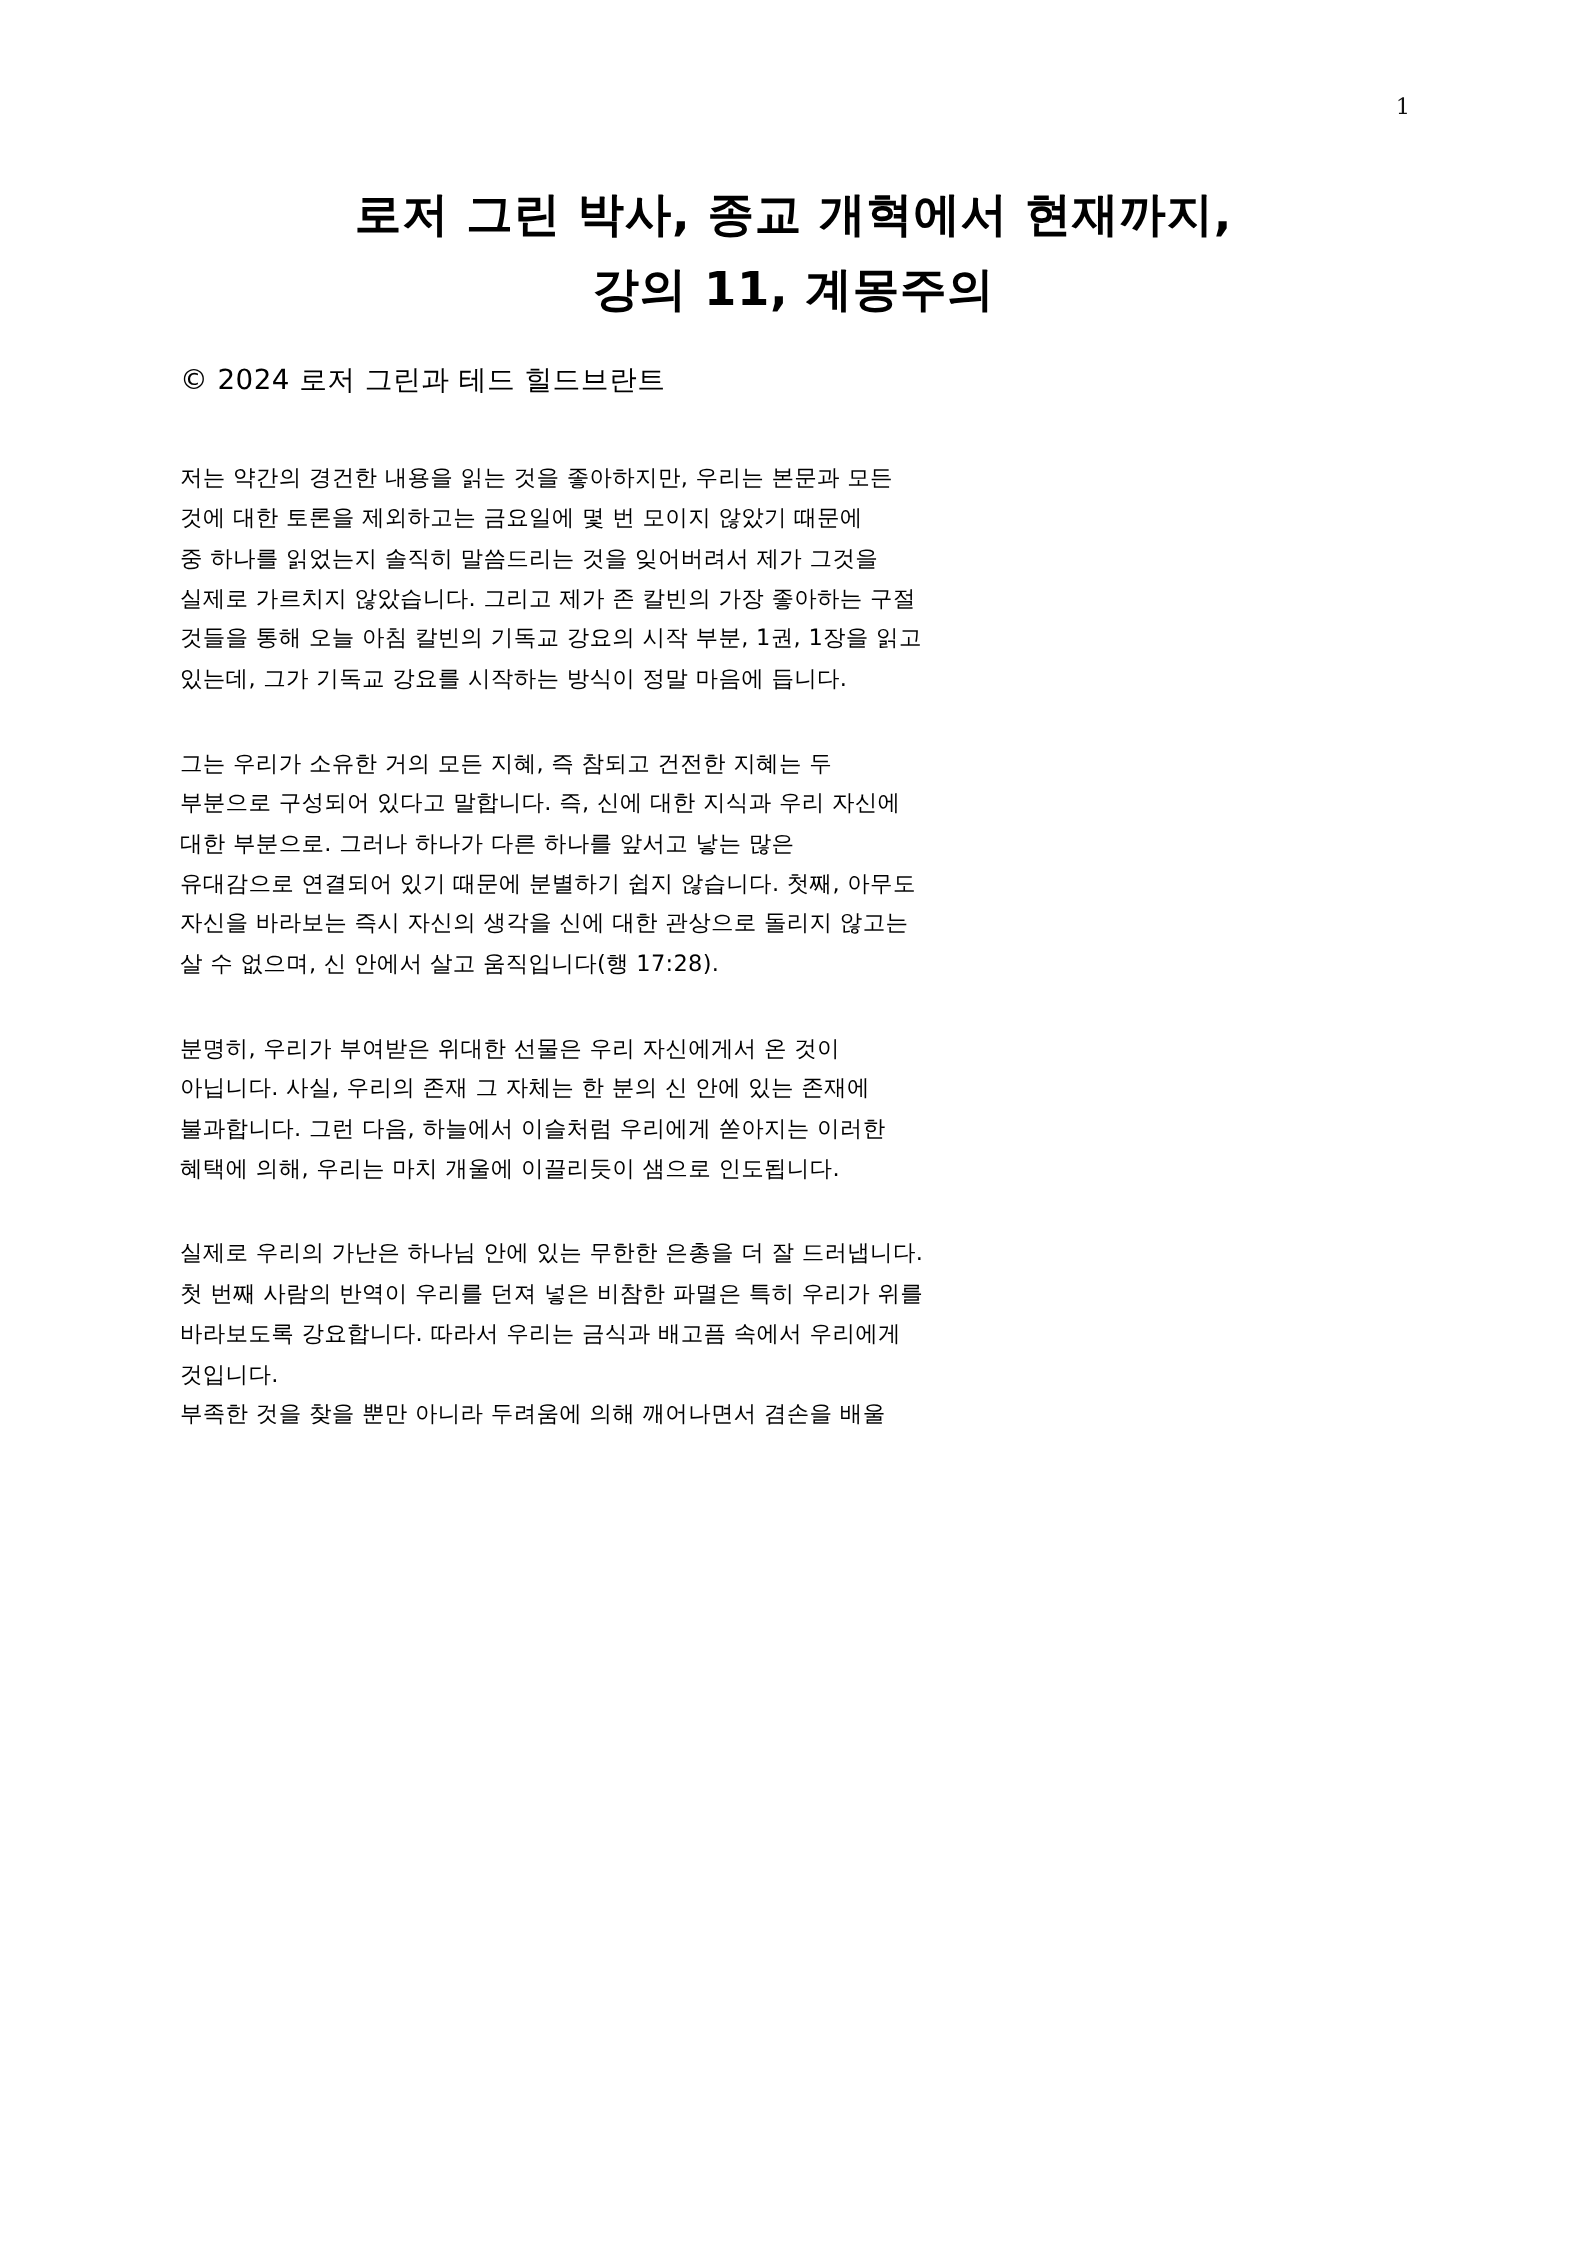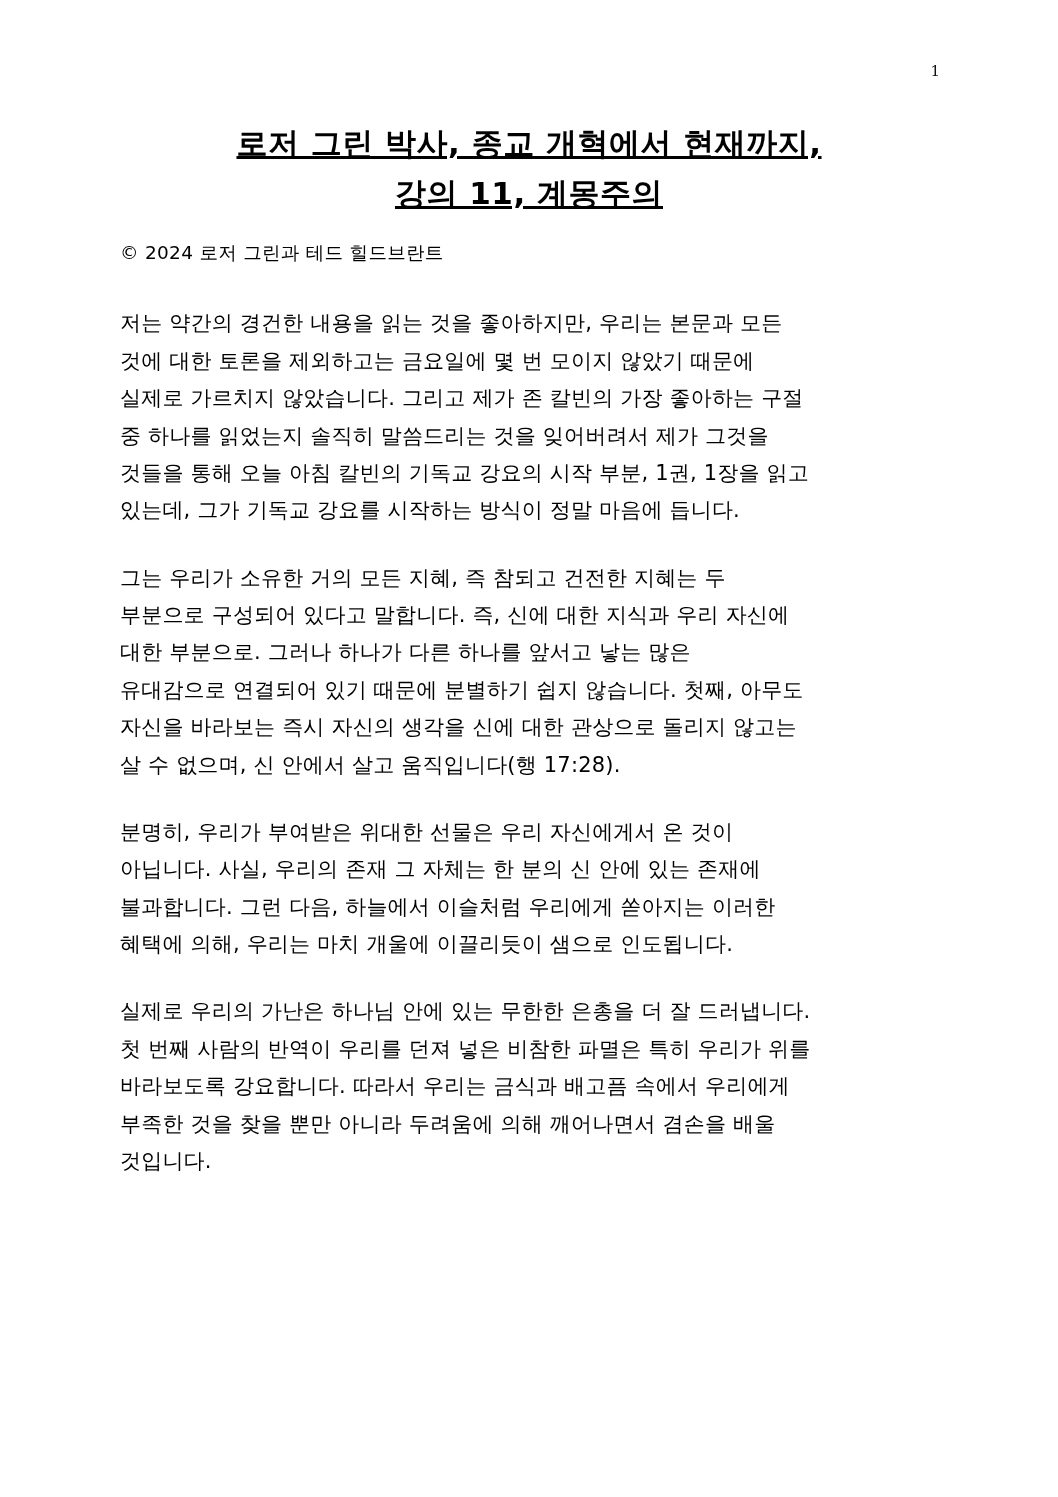--- a/index.html
+++ b/index.html
@@ -35,35 +35,34 @@
     text-align: center;
     font-size: 31px;
     font-weight: bold;
     line-height: 1.62;
     letter-spacing: 0.5px;
     color: #000;
   }
   .doc-title .line {
     display: block;
     white-space: pre;
-    text-decoration: underline;
   }
   .copyright {
     margin: 22px 0 0 0;
     text-align: left;
     font-size: 18.5px;
     letter-spacing: 0.3px;
     color: #000;
   }
   .body-text {
     margin-top: 40px;
   }
   .para {
     margin: 0 0 30px 0;
-    font-size: 21px;
+    font-size: 15px;
     line-height: 1.78;
     letter-spacing: 0.2px;
     color: #000;
     text-align: left;
     word-break: keep-all;
   }
   .para:last-child {
     margin-bottom: 0;
   }
   .para .ln {
@@ -83,22 +82,22 @@
     <span class="line">강의 11, 계몽주의</span>
   </h1>
 
   <div class="copyright">© 2024 로저 그린과 테드 힐드브란트</div>
 
   <div class="body-text">
 
     <p class="para">
       <span class="ln">저는 약간의 경건한 내용을 읽는 것을 좋아하지만, 우리는 본문과 모든</span>
       <span class="ln">것에 대한 토론을 제외하고는 금요일에 몇 번 모이지 않았기 때문에</span>
+      <span class="ln">중 하나를 읽었는지 솔직히 말씀드리는 것을 잊어버려서 제가 그것을</span>
       <span class="ln">실제로 가르치지 않았습니다. 그리고 제가 존 칼빈의 가장 좋아하는 구절</span>
-      <span class="ln">중 하나를 읽었는지 솔직히 말씀드리는 것을 잊어버려서 제가 그것을</span>
       <span class="ln">것들을 통해 오늘 아침 칼빈의 기독교 강요의 시작 부분, 1권, 1장을 읽고</span>
       <span class="ln">있는데, 그가 기독교 강요를 시작하는 방식이 정말 마음에 듭니다.</span>
     </p>
 
     <p class="para">
       <span class="ln">그는 우리가 소유한 거의 모든 지혜, 즉 참되고 건전한 지혜는 두</span>
       <span class="ln">부분으로 구성되어 있다고 말합니다. 즉, 신에 대한 지식과 우리 자신에</span>
       <span class="ln">대한 부분으로. 그러나 하나가 다른 하나를 앞서고 낳는 많은</span>
       <span class="ln">유대감으로 연결되어 있기 때문에 분별하기 쉽지 않습니다. 첫째, 아무도</span>
       <span class="ln">자신을 바라보는 즉시 자신의 생각을 신에 대한 관상으로 돌리지 않고는</span>
@@ -109,18 +108,18 @@
       <span class="ln">분명히, 우리가 부여받은 위대한 선물은 우리 자신에게서 온 것이</span>
       <span class="ln">아닙니다. 사실, 우리의 존재 그 자체는 한 분의 신 안에 있는 존재에</span>
       <span class="ln">불과합니다. 그런 다음, 하늘에서 이슬처럼 우리에게 쏟아지는 이러한</span>
       <span class="ln">혜택에 의해, 우리는 마치 개울에 이끌리듯이 샘으로 인도됩니다.</span>
     </p>
 
     <p class="para">
       <span class="ln">실제로 우리의 가난은 하나님 안에 있는 무한한 은총을 더 잘 드러냅니다.</span>
       <span class="ln">첫 번째 사람의 반역이 우리를 던져 넣은 비참한 파멸은 특히 우리가 위를</span>
       <span class="ln">바라보도록 강요합니다. 따라서 우리는 금식과 배고픔 속에서 우리에게</span>
+      <span class="ln">것입니다.</span>
       <span class="ln">부족한 것을 찾을 뿐만 아니라 두려움에 의해 깨어나면서 겸손을 배울</span>
-      <span class="ln">것입니다.</span>
     </p>
 
   </div>
 </div>
 
 </body></html>

